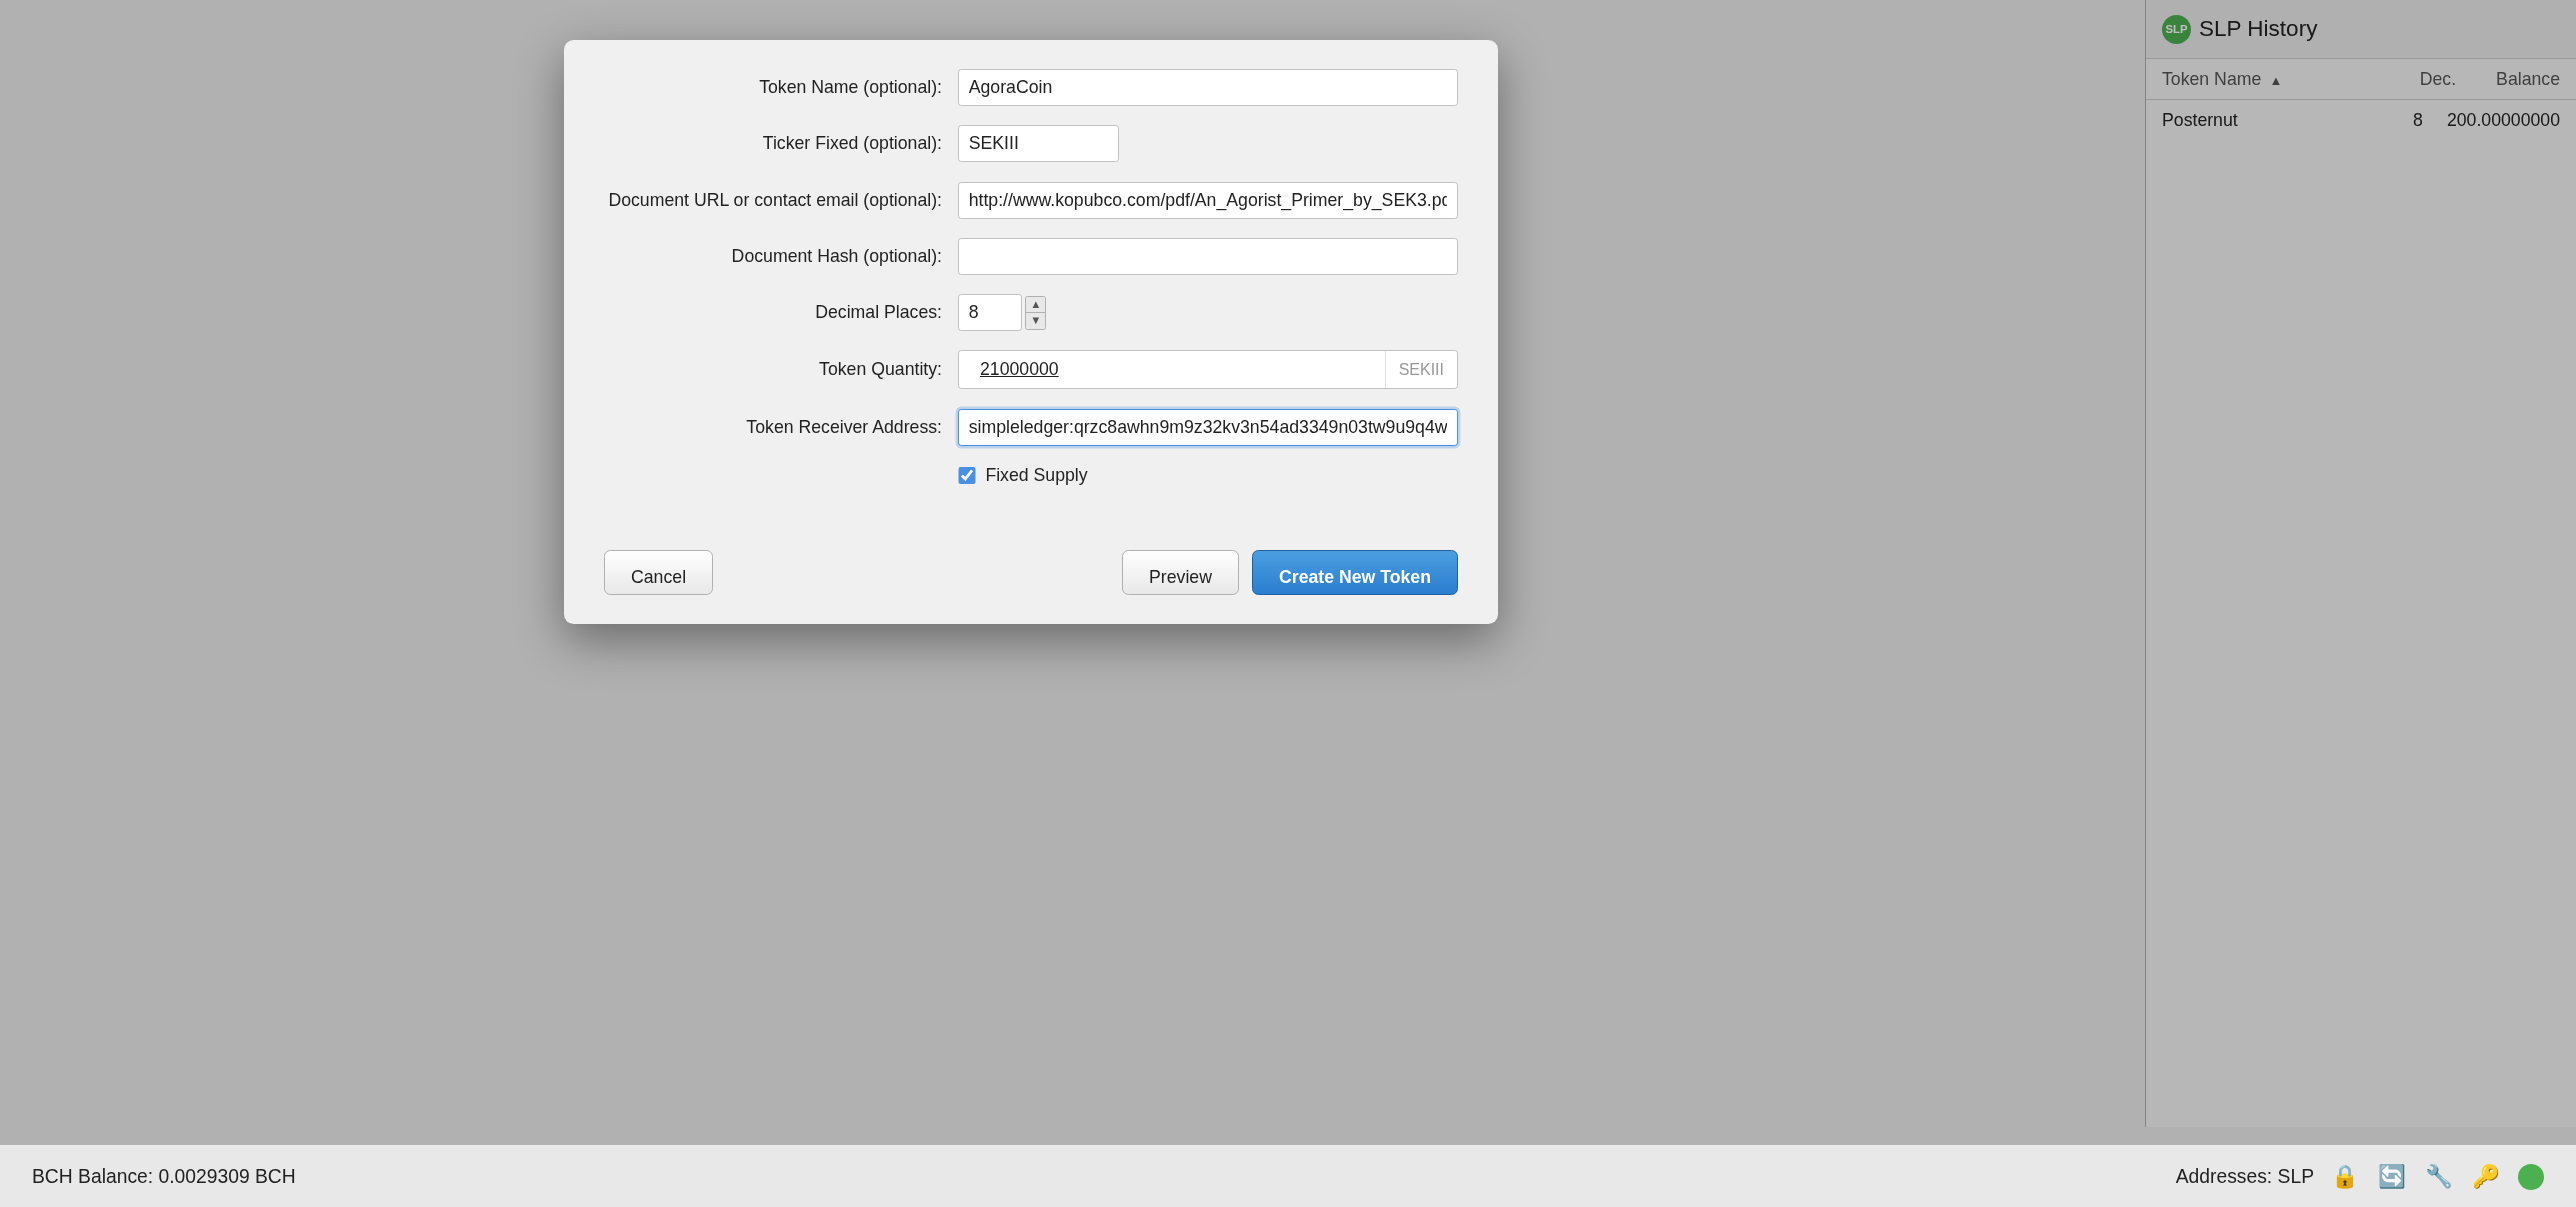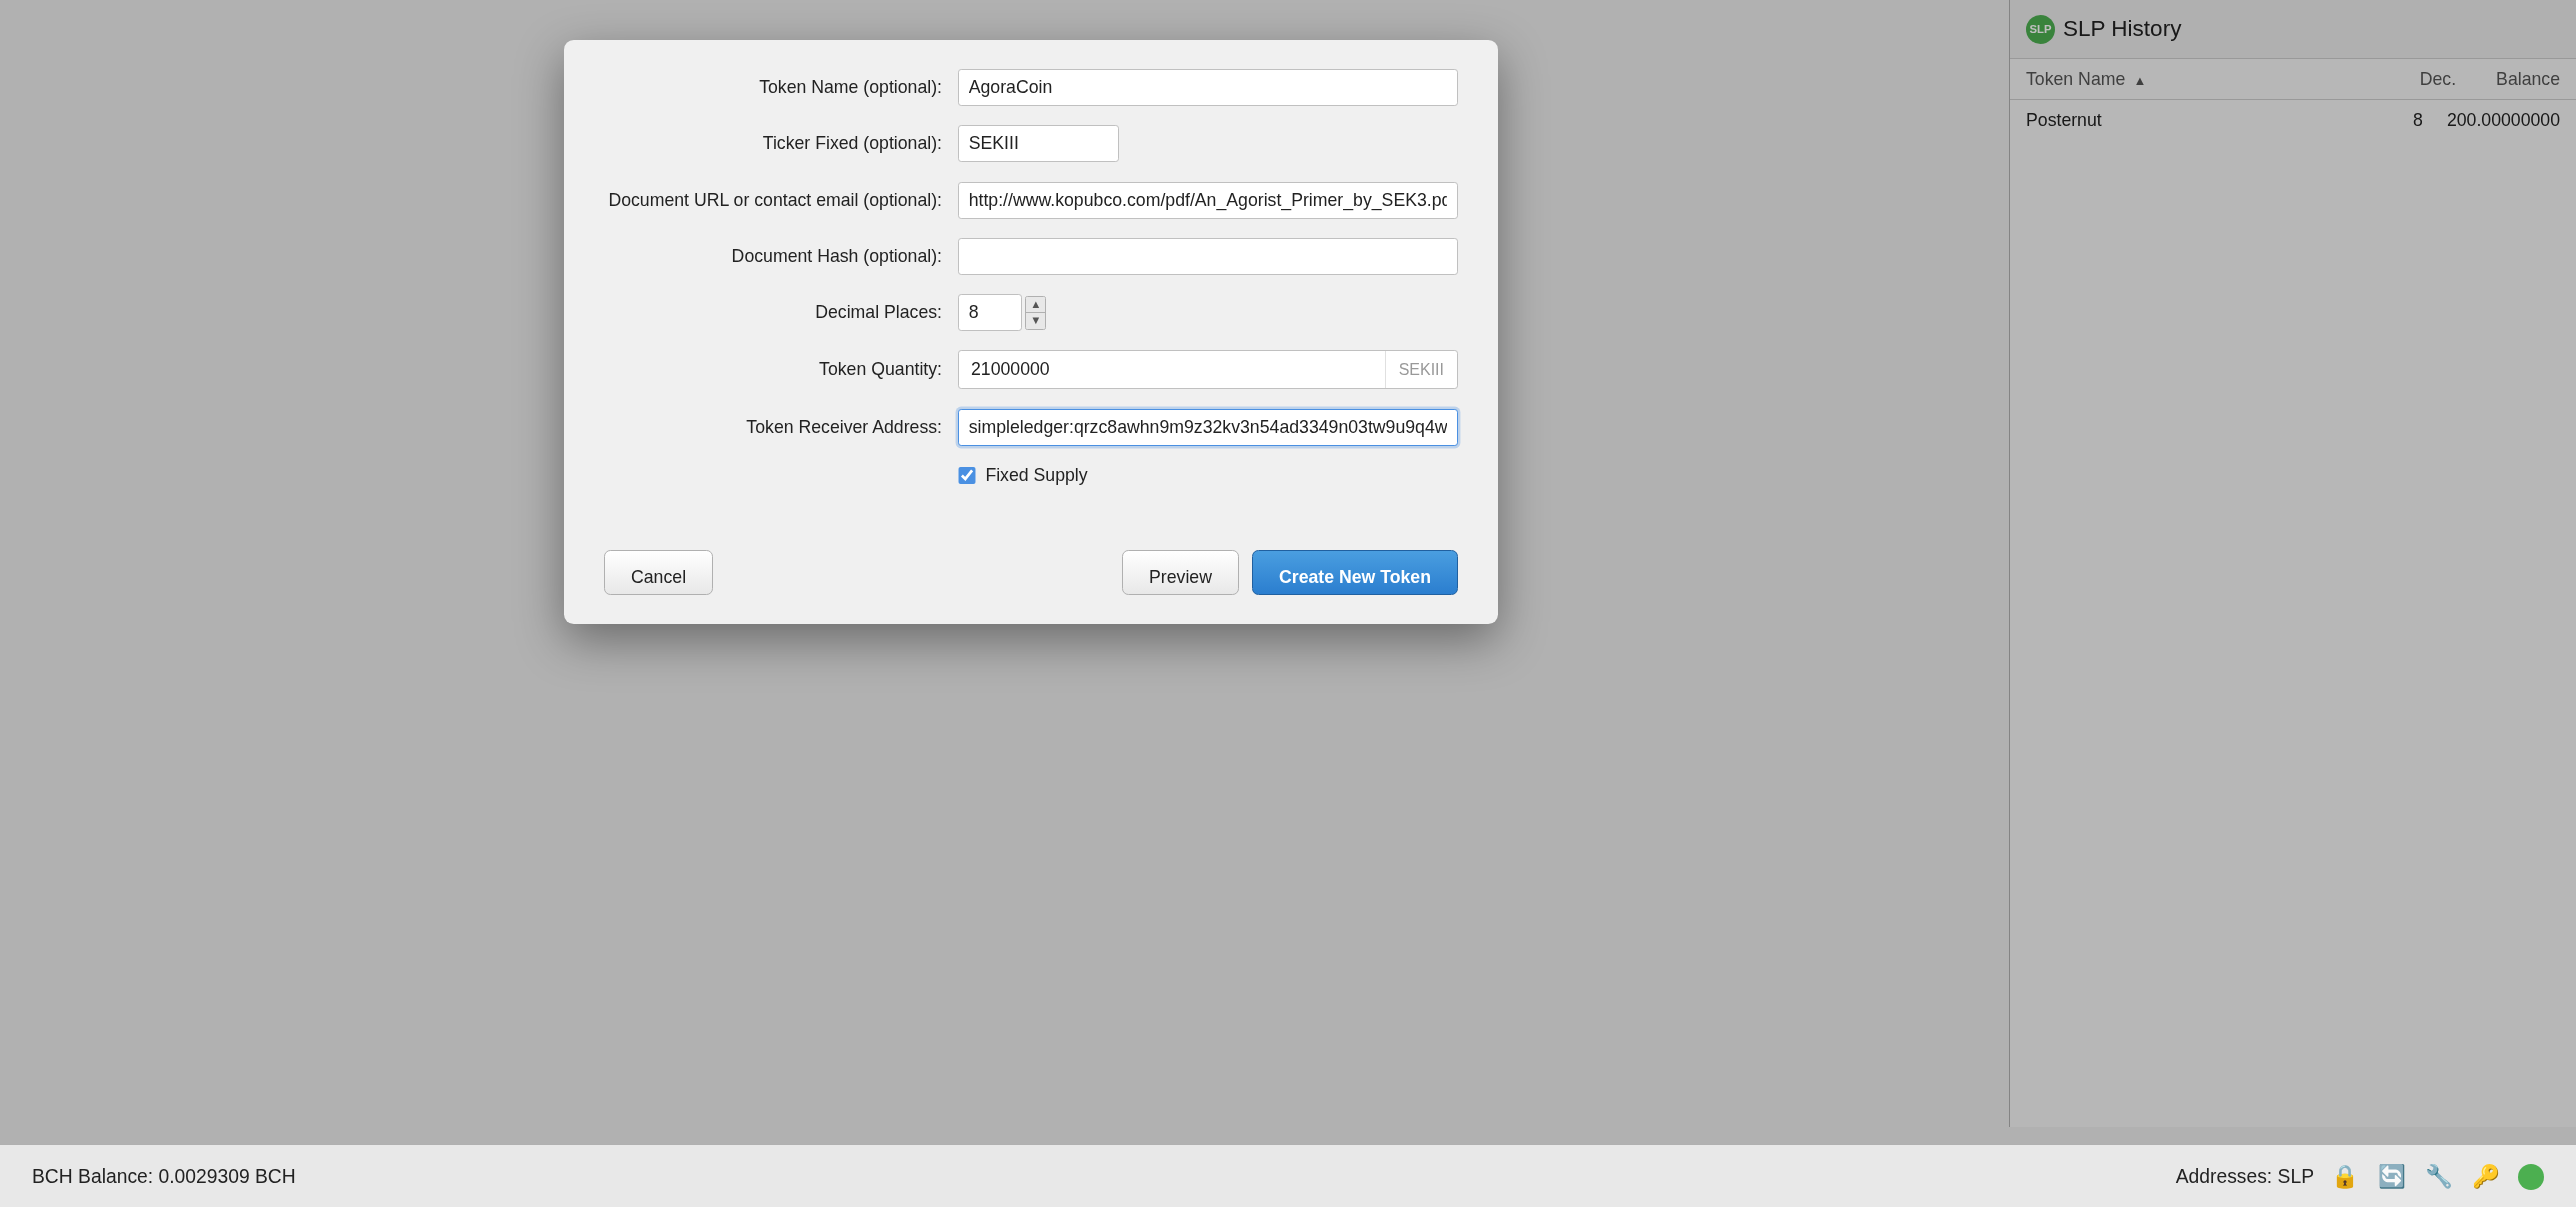--- a/index.html
+++ b/index.html
@@ -20,21 +20,21 @@
       width: 2576px;
       height: 1208px;
       background: #ececec;
     }
 
     
     .slp-panel {
       position: absolute;
       top: 0;
       right: 0;
-      width: 567px;
+      width: 431px;
       height: 1127px;
       background: #f5f5f5;
       border-left: 0.8px solid #b0b0b0;
     }
 
     .slp-panel-header {
       display: flex;
       align-items: center;
       padding: 14.5px 16px;
       background: #ebebeb;
@@ -270,23 +270,24 @@
       background: white;
       overflow: hidden;
     }
 
     .quantity-input {
       flex: 1;
       height: 37px;
       border: none;
       background: transparent;
       font-size: 17.7px;
-      padding: 0 12px;
+      padding: 0 21px;
       color: #222;
       outline: none;
+      text-decoration: underline;
     }
 
     .quantity-suffix {
       padding: 0 13px;
       font-size: 16px;
       color: #999;
       border-left: 0.8px solid #e0e0e0;
       height: 37px;
       display: flex;
       align-items: center;

